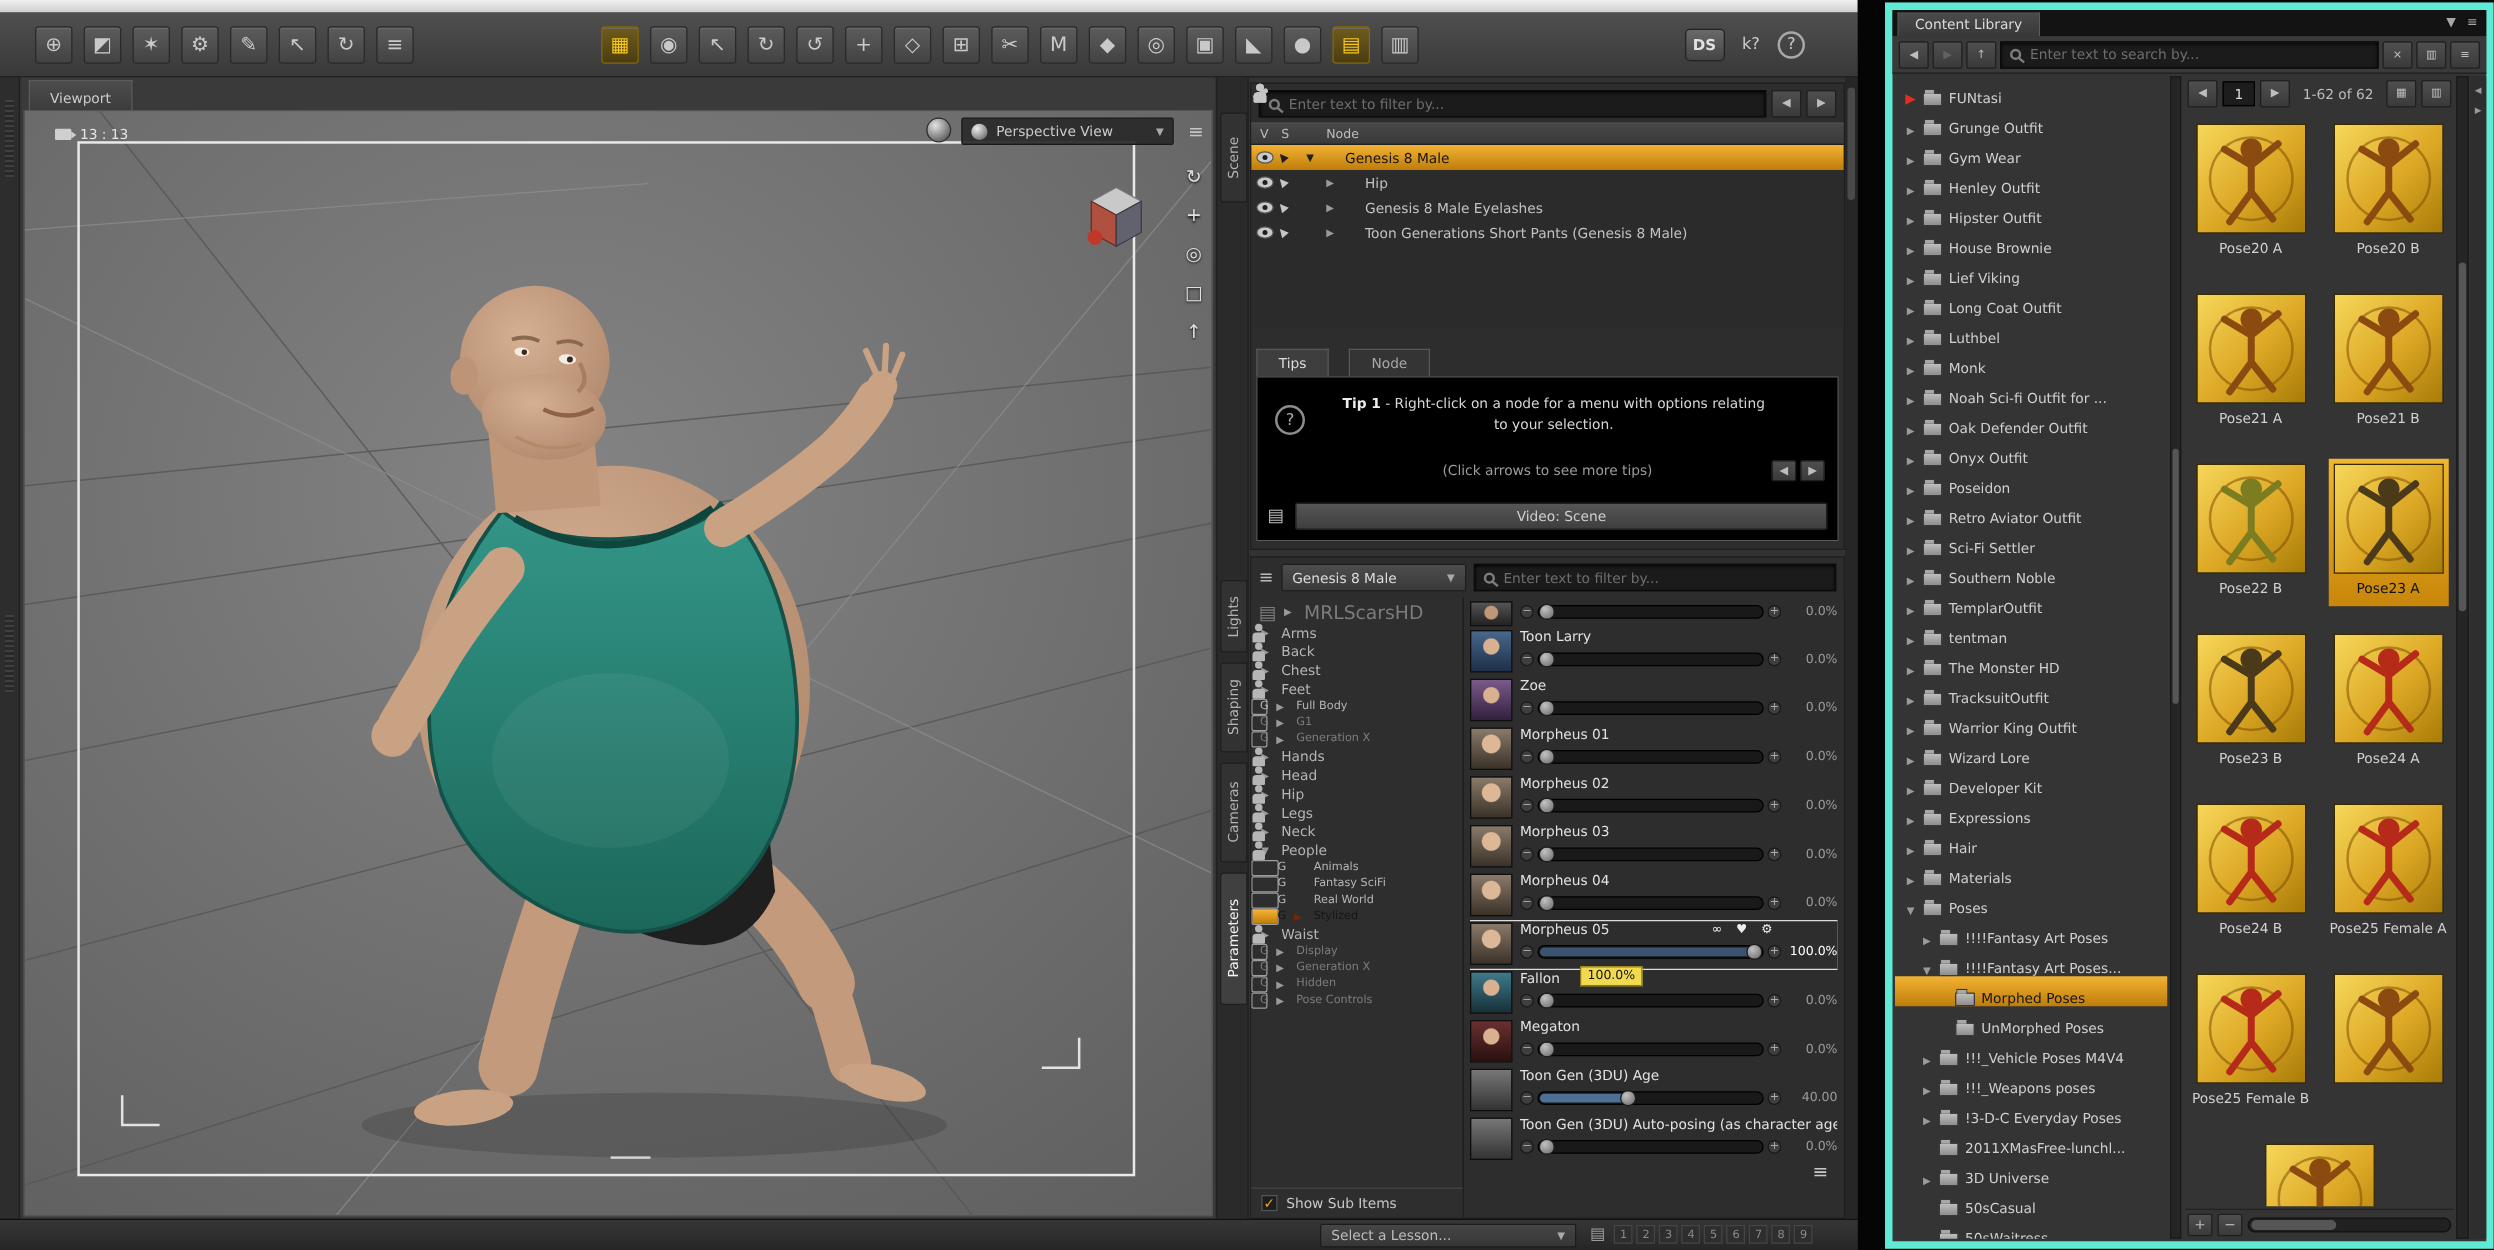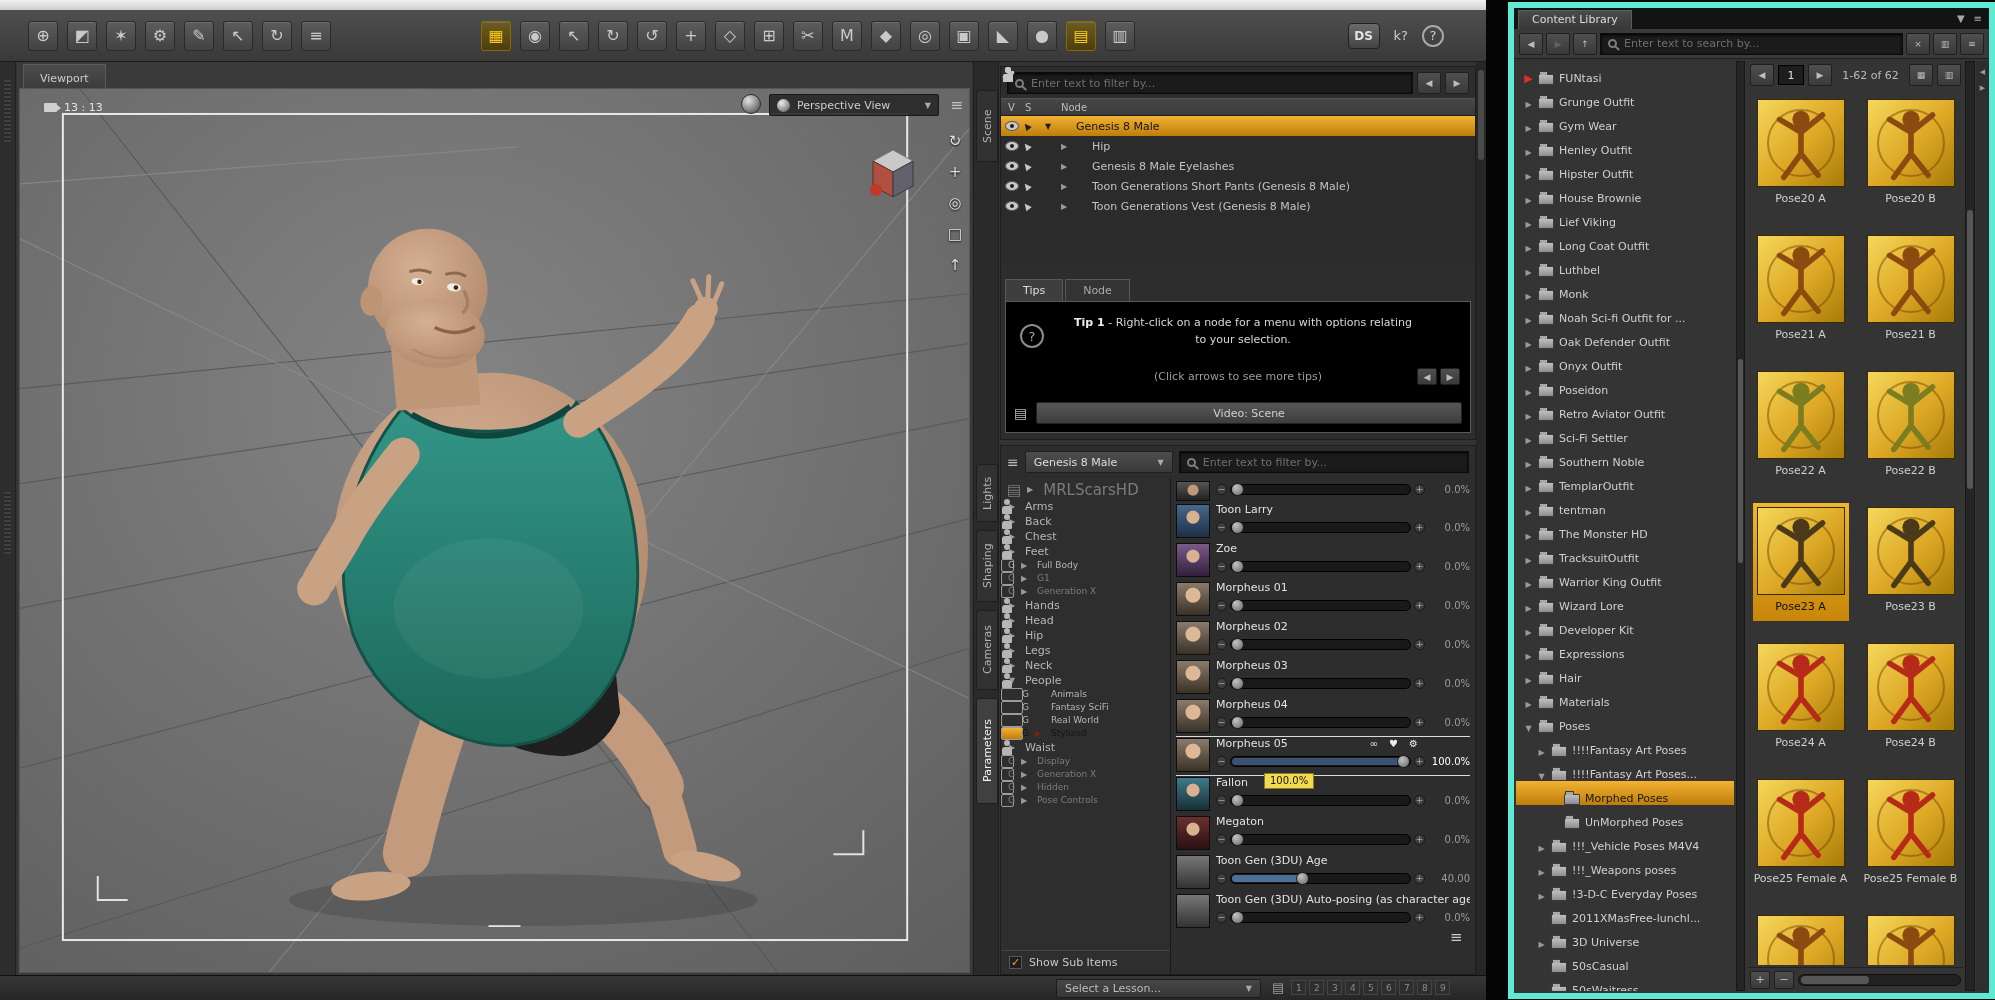--- a/index.html
+++ b/index.html
@@ -92,21 +92,21 @@
   .scene-row.selected .tri{color:#222}
   .eye{width:14px;height:10px;border-radius:50%;background:#c9c9c9;position:relative;border:1px solid #555;flex:none}
   .eye::after{content:"";position:absolute;left:4px;top:2px;width:4px;height:4px;border-radius:50%;background:#1e1e1e}
   .cur{width:12px;flex:none;color:#c6c6c6;font-size:9px}
   .cur::before{content:"▲";display:inline-block;transform:rotate(-40deg)}
   .scene-row.selected .cur{color:#1e1e1e}
   .nicon{width:15px;height:15px;position:relative;flex:none}
   .icon-figure::before{content:"";position:absolute;left:4px;top:0;width:6px;height:6px;border-radius:50%;background:#c6c6c6}
   .icon-figure::after{content:"";position:absolute;left:2px;top:7px;width:10px;height:8px;border-radius:3px 3px 1px 1px;background:#c6c6c6}
   .icon-bone::before{content:"";position:absolute;left:1px;top:6px;width:13px;height:4px;border-radius:2px;background:#c2c2c2;transform:rotate(-30deg)}
-  .tips-tabs{position:absolute;left:4px;top:212px;display:flex;gap:2px}
+  .tips-tabs{position:absolute;left:4px;top:212px;display:flex;gap:16px}
   .tip-tab{height:22px;padding:0 17px;background:#343434;border:1px solid #575757;border-bottom:none;color:#a8a8a8;line-height:21px}
   .tip-tab.active{background:#3e3e3e;color:#ddd}
   .tips-body{position:absolute;left:4px;right:4px;top:234px;bottom:6px;background:#000000;border:1px solid #595959}
   .tip-qicon{position:absolute;left:14px;top:22px;width:24px;height:24px;border:2px solid #8c8c8c;border-radius:50%;
     color:#aaa;text-align:center;line-height:21px;font-size:13px}
   .tip-qicon::before{content:"?"}
   .tip-text{margin:13px 56px 0 66px;text-align:center;color:#d8d8d8;line-height:1.5}
   .tip-text b{color:#eee}
   .tip-nav{position:absolute;left:0;right:0;top:68px;height:18px}
   .tip-nav .hint{position:absolute;left:0;right:0;text-align:center;color:#9c9c9c}
@@ -442,28 +442,20 @@
             <span class="nlabel">Genesis 8 Male Eyelashes</span>
           </div>
           <div class="scene-row arrow-right icon-figure" style="--lvl: 1;">
             <span class="eye"></span>
             <span class="cur"></span>
             <span class="sp"></span>
             <span class="tri"></span>
             <span class="nicon"></span>
             <span class="nlabel">Toon Generations Short Pants (Genesis 8 Male)</span>
           </div>
-          <div class="scene-row arrow-right icon-figure" style="--lvl: 1;">
-            <span class="eye"></span>
-            <span class="cur"></span>
-            <span class="sp"></span>
-            <span class="tri"></span>
-            <span class="nicon"></span>
-            <span class="nlabel">Toon Generations Vest (Genesis 8 Male)</span>
-          </div>
         </div>
       <div class="tips-tabs">
 
       <div class="tip-tab active">Tips</div>
           <div class="tip-tab">Node</div>
         </div>
       <div class="tips-body">
         <div class="tip-qicon"></div>
         <div class="tip-text">
           <b>Tip 1</b><span> - Right-click on a node for a menu with options relating to your selection.</span>
@@ -1105,30 +1097,20 @@
               <div class="tlabel">Pose21 B</div>
             </div>
             <div class="tcell variant-olive">
               <div class="timg">
                 <span class="ring"></span>
                 <svg class="fig" viewBox="0 0 40 40">
                   <circle cx="20" cy="9" r="4"></circle>
                   <path d="M20 13 L20 25 M20 15 L10 9 M20 15 L30 7 M20 25 L12 36 M20 25 L28 35"></path>
                 </svg>
               </div>
-              <div class="tlabel">Pose22 A</div>
-            </div>
-            <div class="tcell variant-olive">
-              <div class="timg">
-                <span class="ring"></span>
-                <svg class="fig" viewBox="0 0 40 40">
-                  <circle cx="20" cy="9" r="4"></circle>
-                  <path d="M20 13 L20 25 M20 15 L10 9 M20 15 L30 7 M20 25 L12 36 M20 25 L28 35"></path>
-                </svg>
-              </div>
               <div class="tlabel">Pose22 B</div>
             </div>
             <div class="tcell variant-dark selected">
               <div class="timg">
                 <span class="ring"></span>
                 <svg class="fig" viewBox="0 0 40 40">
                   <circle cx="20" cy="9" r="4"></circle>
                   <path d="M20 13 L20 25 M20 15 L10 9 M20 15 L30 7 M20 25 L12 36 M20 25 L28 35"></path>
                 </svg>
               </div>

